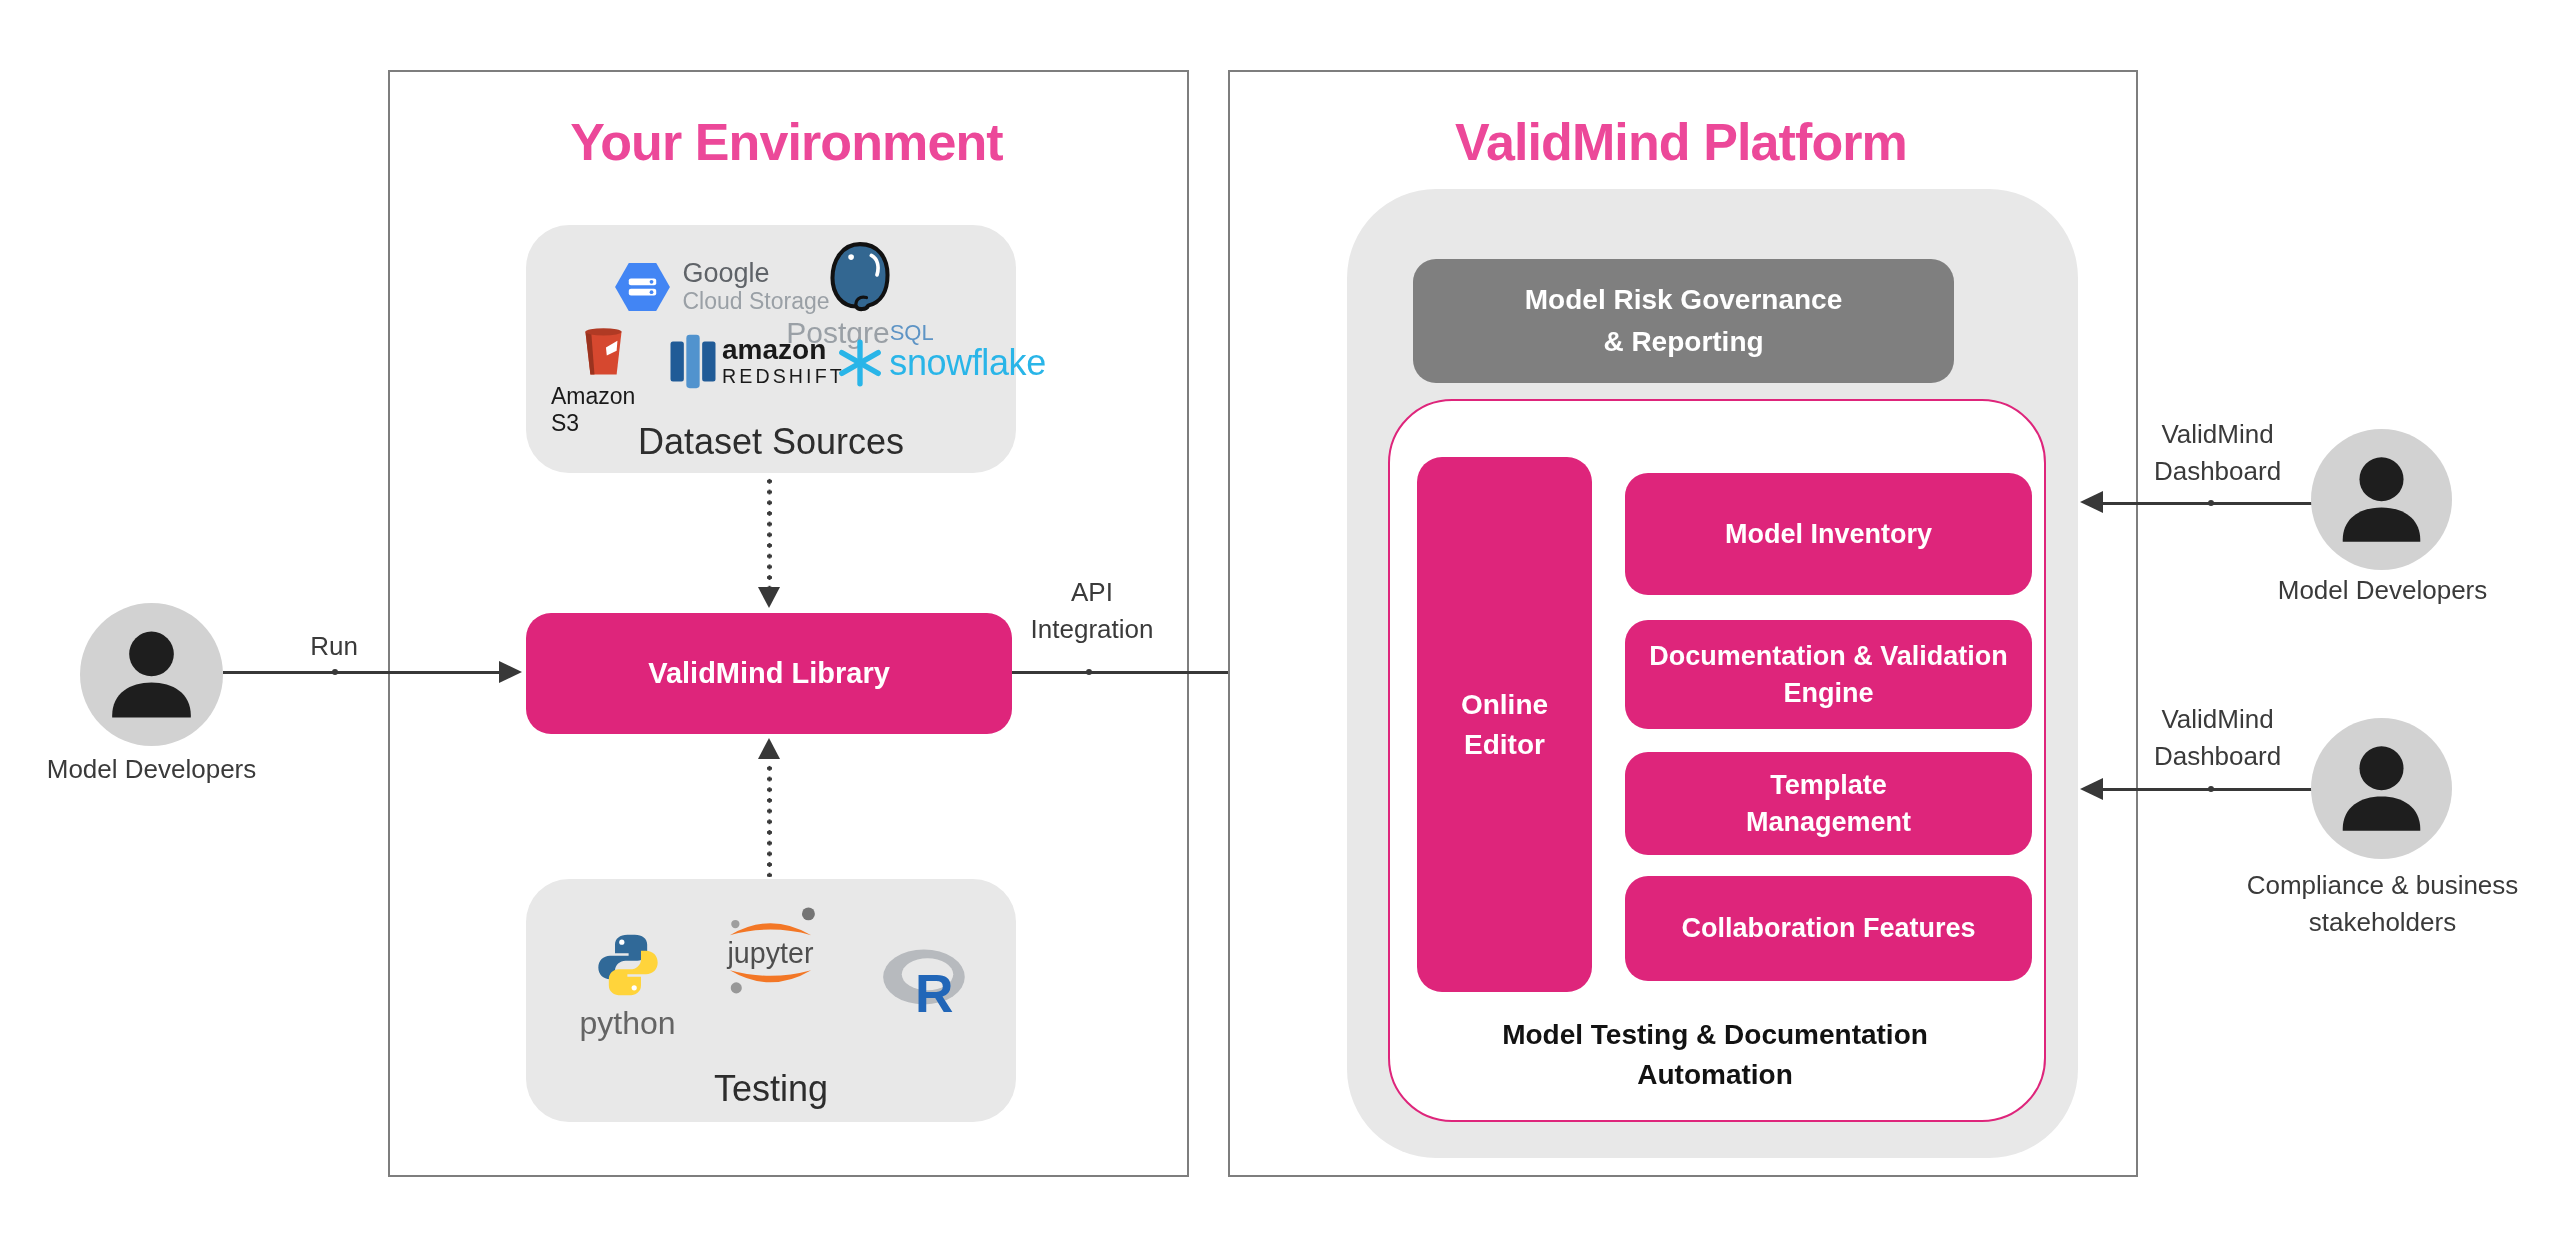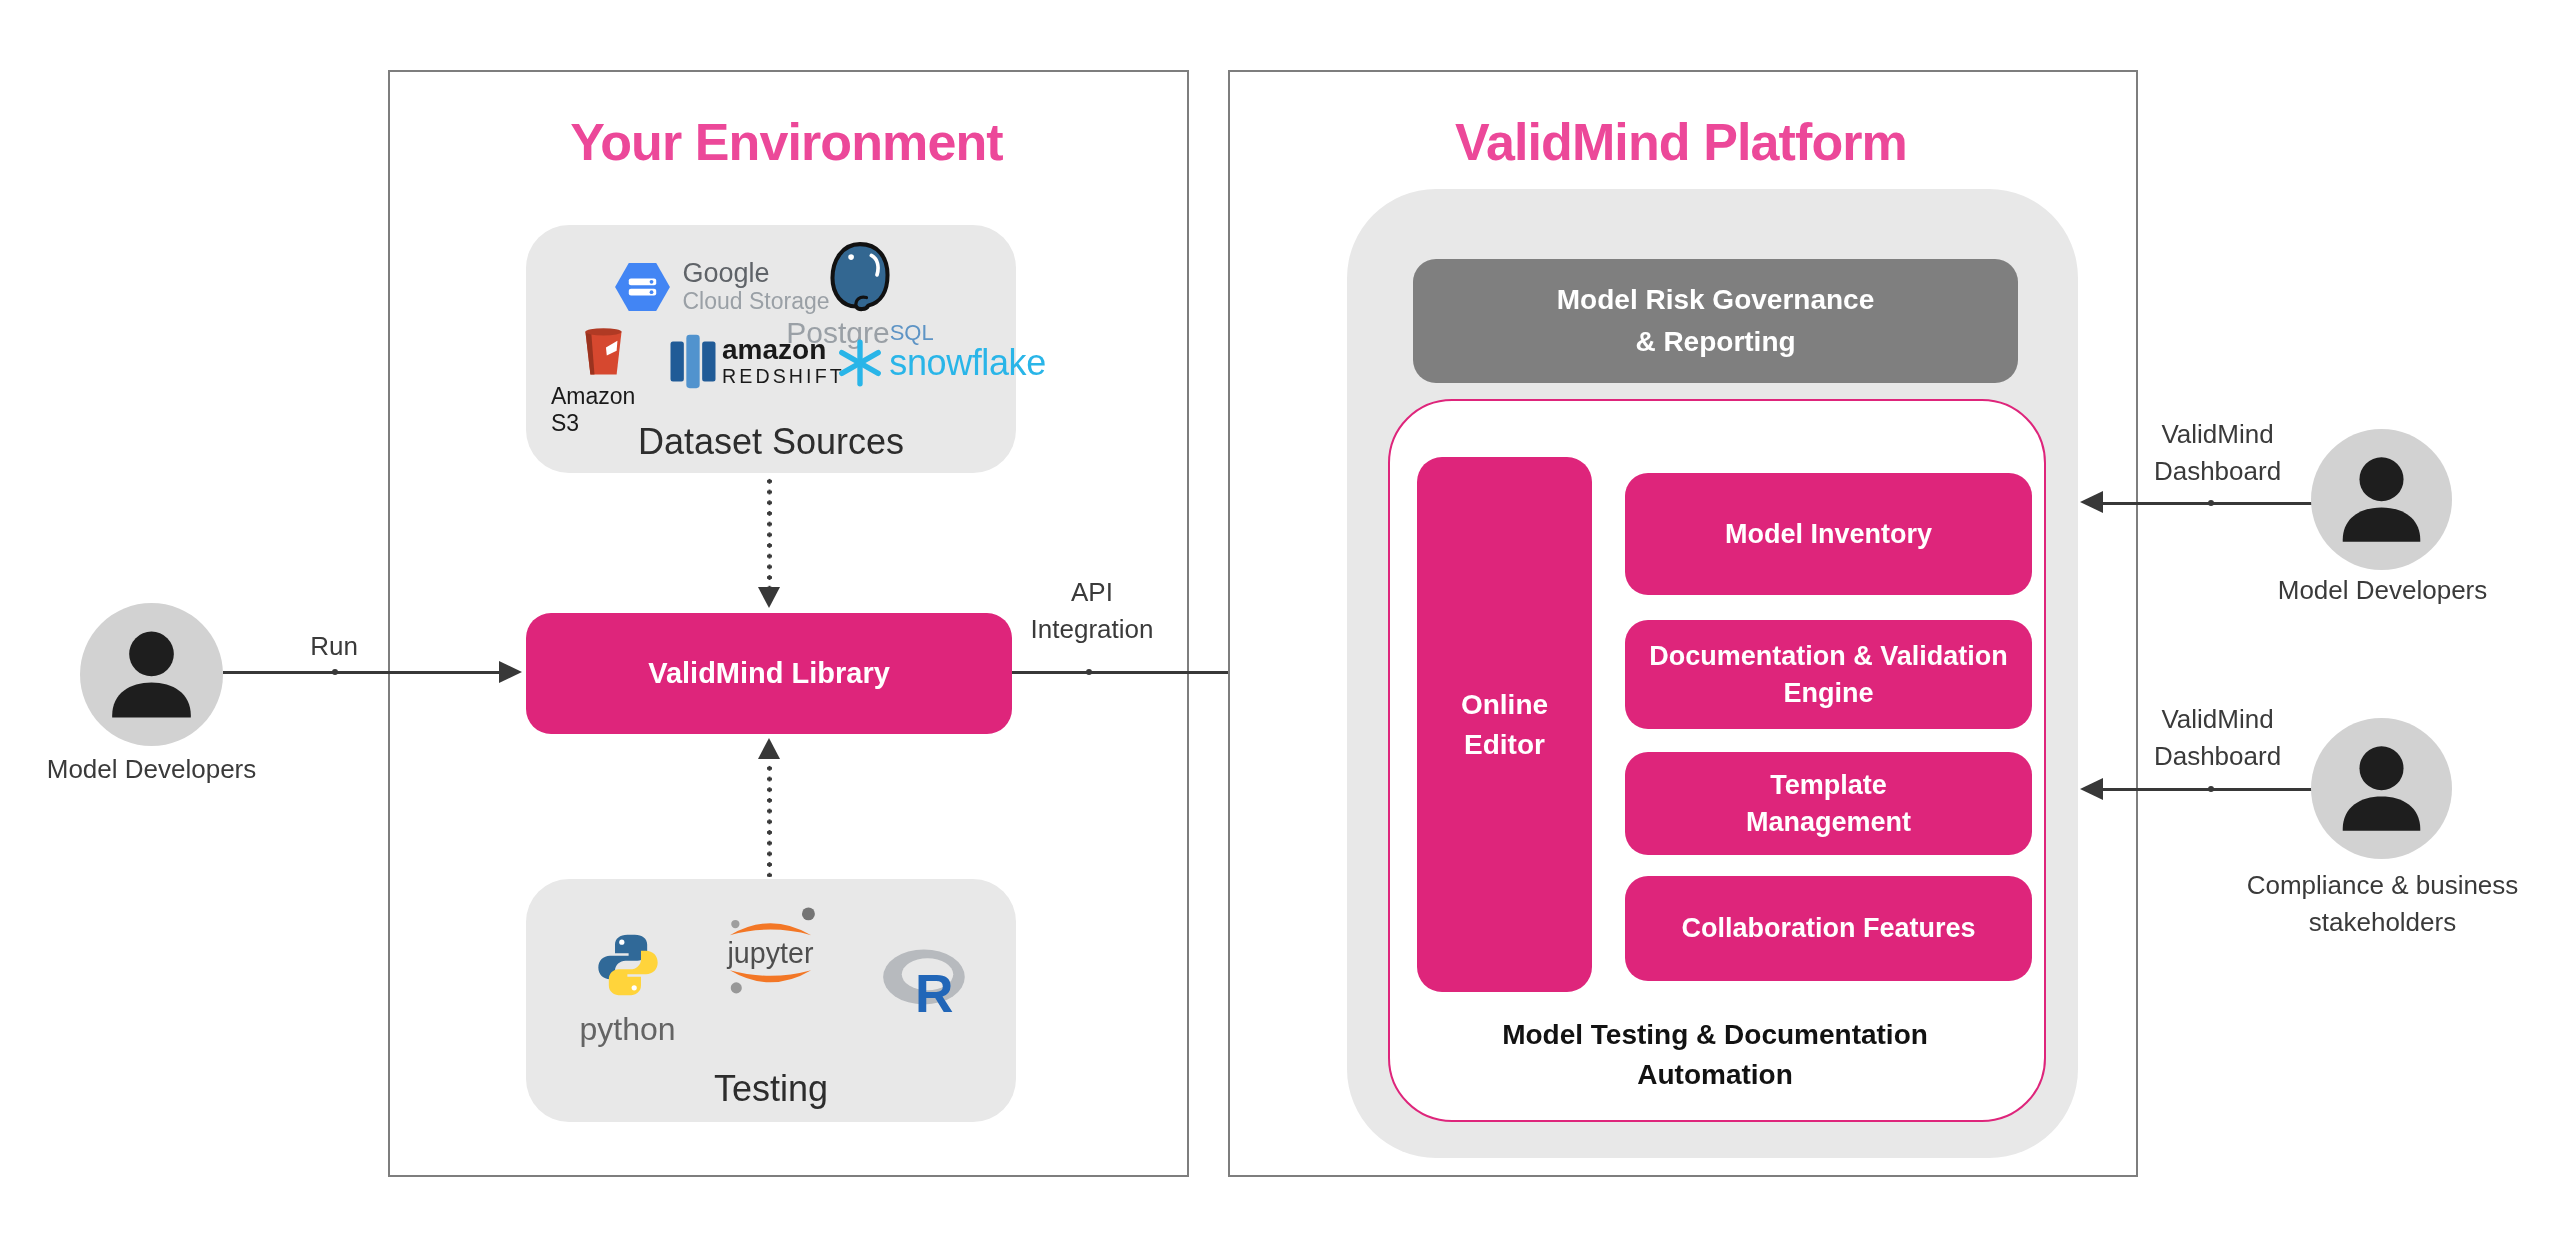--- a/index.html
+++ b/index.html
@@ -52,21 +52,21 @@
   .col{display:flex;flex-direction:column;align-items:center;}
   .row{display:flex;flex-direction:row;align-items:center;}
   .gcs-l1{font-size:27px;line-height:29px;color:#5f6368;}
   .gcs-l2{font-size:23px;line-height:26px;color:#9aa0a6;}
   .pg-gray{font-size:30px;color:#9aa0a6;}
   .pg-blue{font-size:22px;color:#5e94c5;}
   .s3-lbl{font-size:23px;color:#1a1a1a;margin-top:5.3px;}
   .rs-l1{font-size:28px;line-height:28px;font-weight:bold;color:#1a1a1a;}
   .rs-l2{font-size:19.6px;line-height:24px;letter-spacing:3.1px;color:#1a1a1a;}
   .sf-lbl{font-size:36px;color:#29b5e8;letter-spacing:-0.4px;}
-  .py-lbl{font-size:32px;color:#646464;margin-top:12px;}
+  .py-lbl{font-size:32px;color:#646464;margin-top:6px;}
 </style>
 </head>
 <body>
 
 <div class="canvas">
 
   <div class="section-box" style="left:388px;top:70px;width:797px;height:1103px;"></div>
   <div class="section-title" style="left:388px;top:112px;width:797px;">Your Environment</div>
 
   <div class="group-gray" style="left:526px;top:225px;width:490px;height:248px;">
@@ -192,21 +192,21 @@
   </div>
   <div class="hline" style="left:1012px;top:671px;width:309px;"></div>
   <div class="waydot" style="left:1086px;top:669px;"></div>
   <div class="head-right" style="left:1319px;top:661px;"></div>
 
   <div class="section-box" style="left:1228px;top:70px;width:906px;height:1103px;"></div>
   <div class="section-title" style="left:1228px;top:112px;width:906px;">ValidMind Platform</div>
 
   <div class="group-gray" style="left:1347px;top:189px;width:731px;height:969px;border-radius:89px;"></div>
 
-  <div class="governance-box" style="left:1413px;top:259px;width:605px;height:124px;">
+  <div class="governance-box" style="left:1413px;top:259px;width:541px;height:124px;">
     <span>Model Risk Governance</span>
     <span>&amp; Reporting</span>
   </div>
 
   <div class="inner-white" style="left:1388px;top:399px;width:654px;height:719px;"></div>
 
   <div class="pink-box" style="left:1417px;top:457px;width:175px;height:535px;">
     <span style="font-size:28px;line-height:40px;">Online</span>
     <span style="font-size:28px;line-height:40px;">Editor</span>
   </div>

